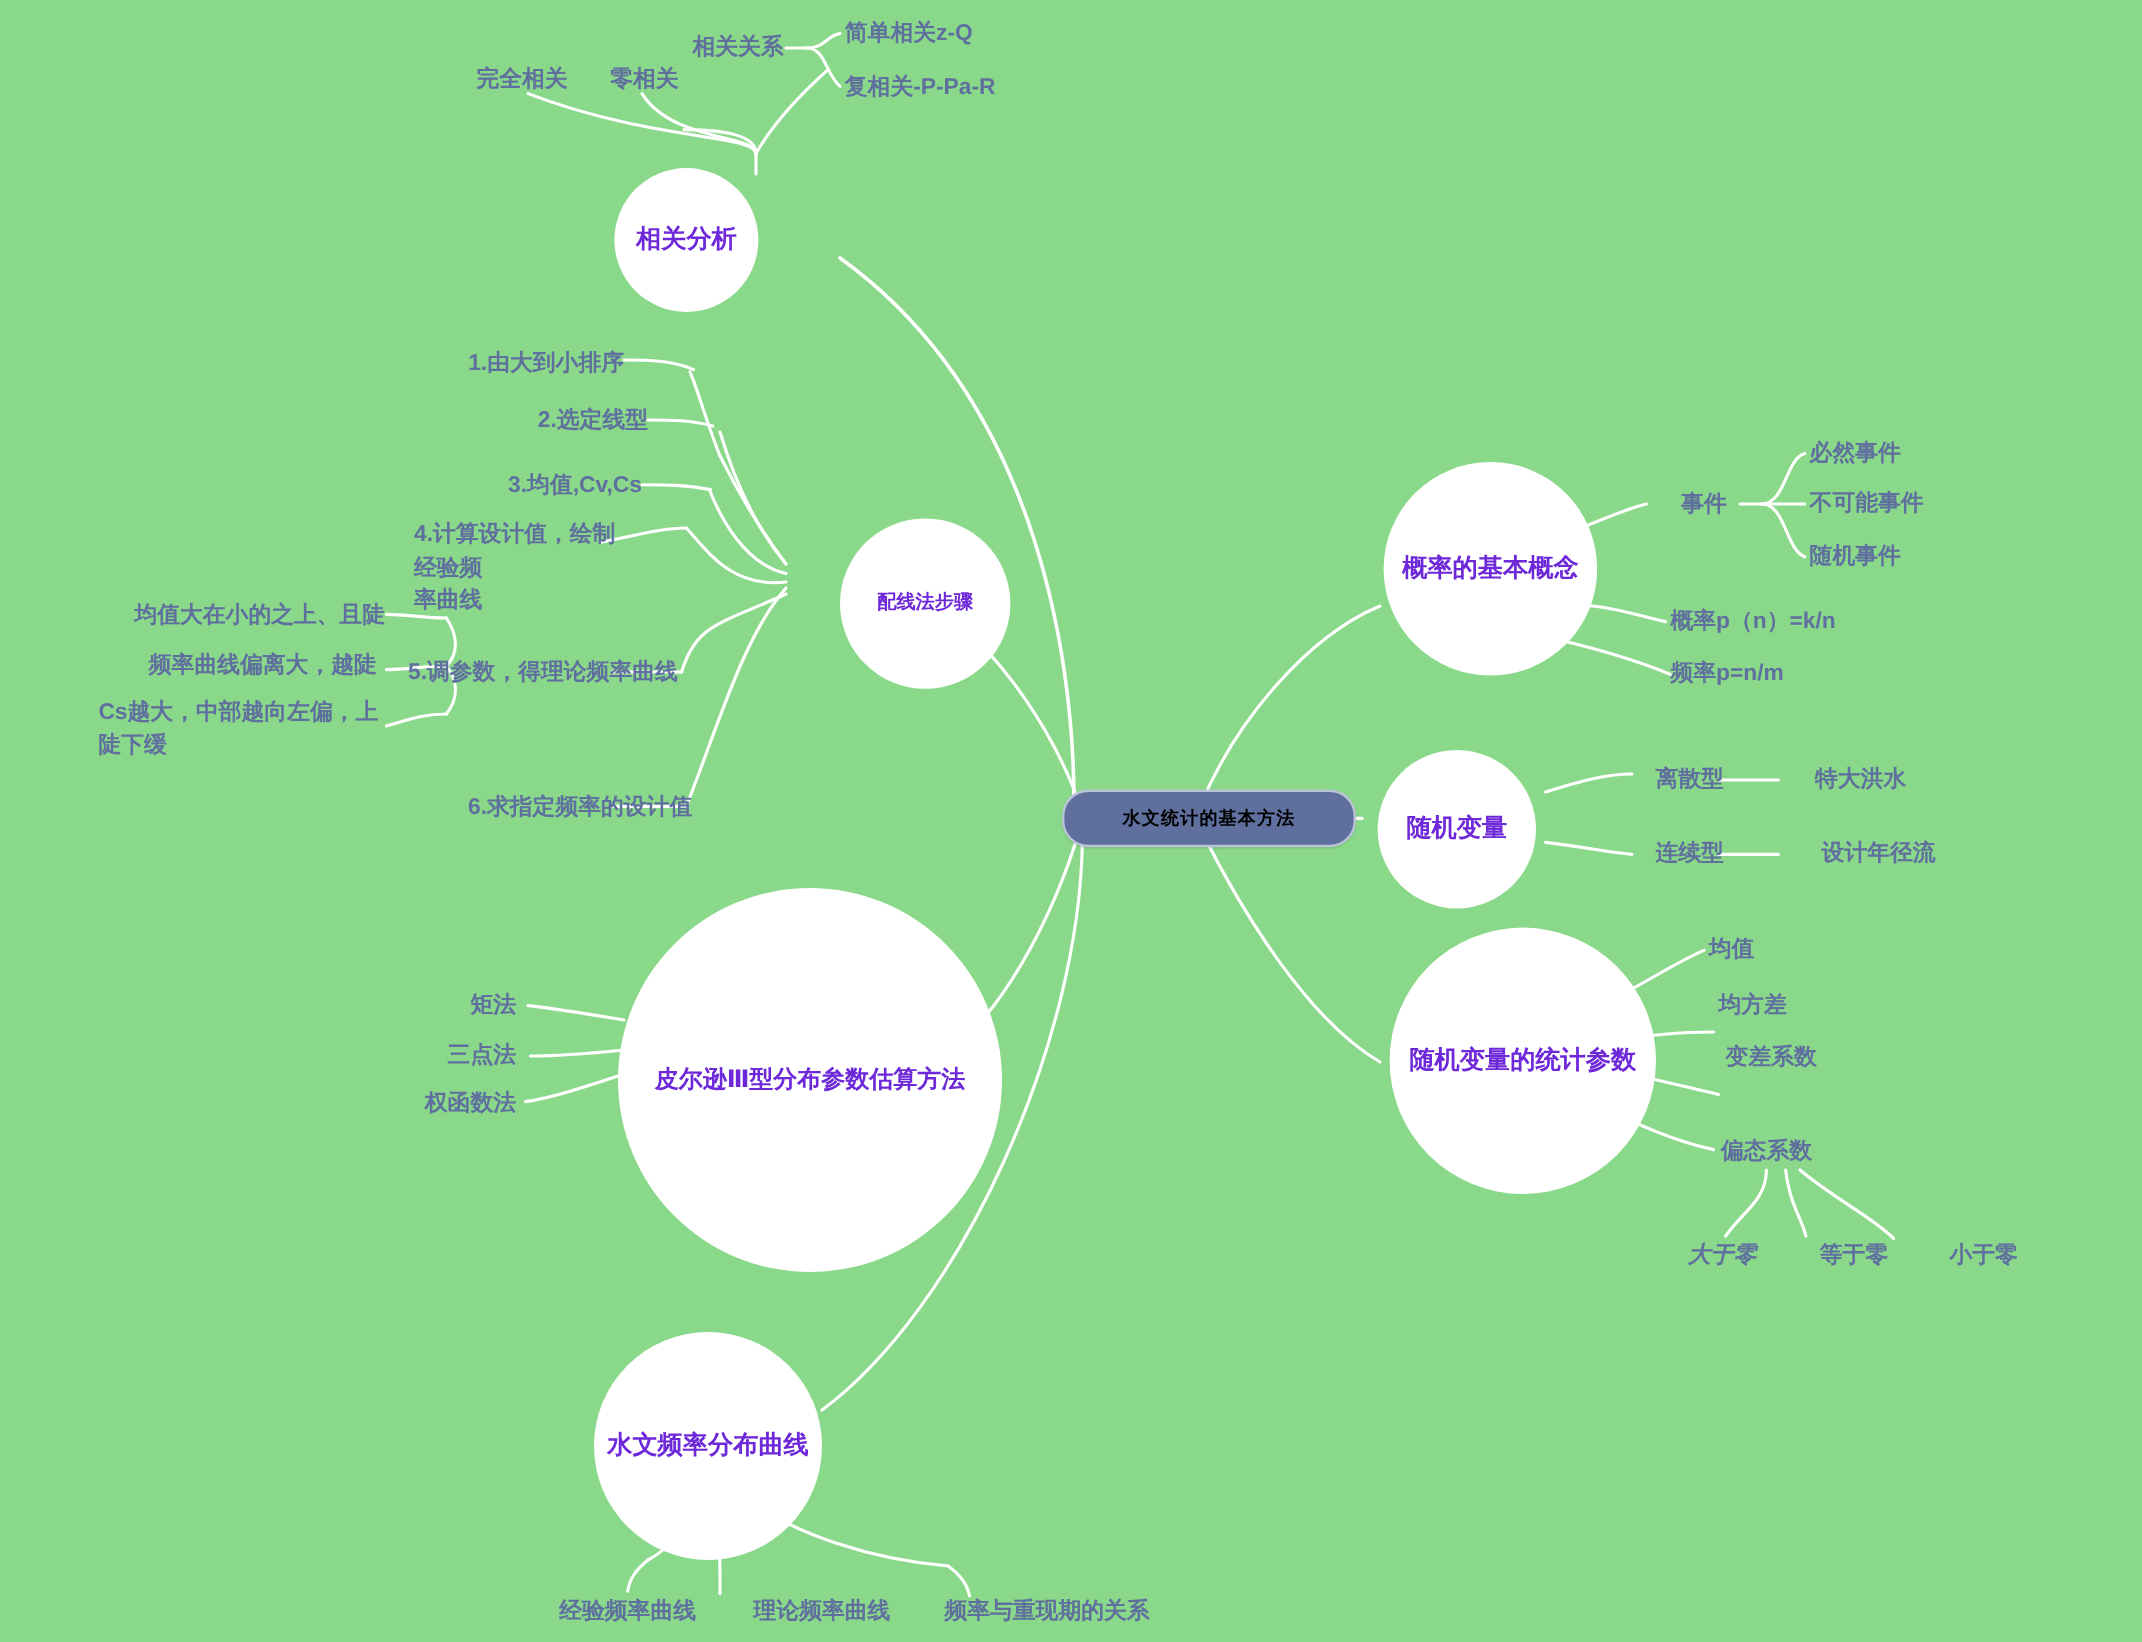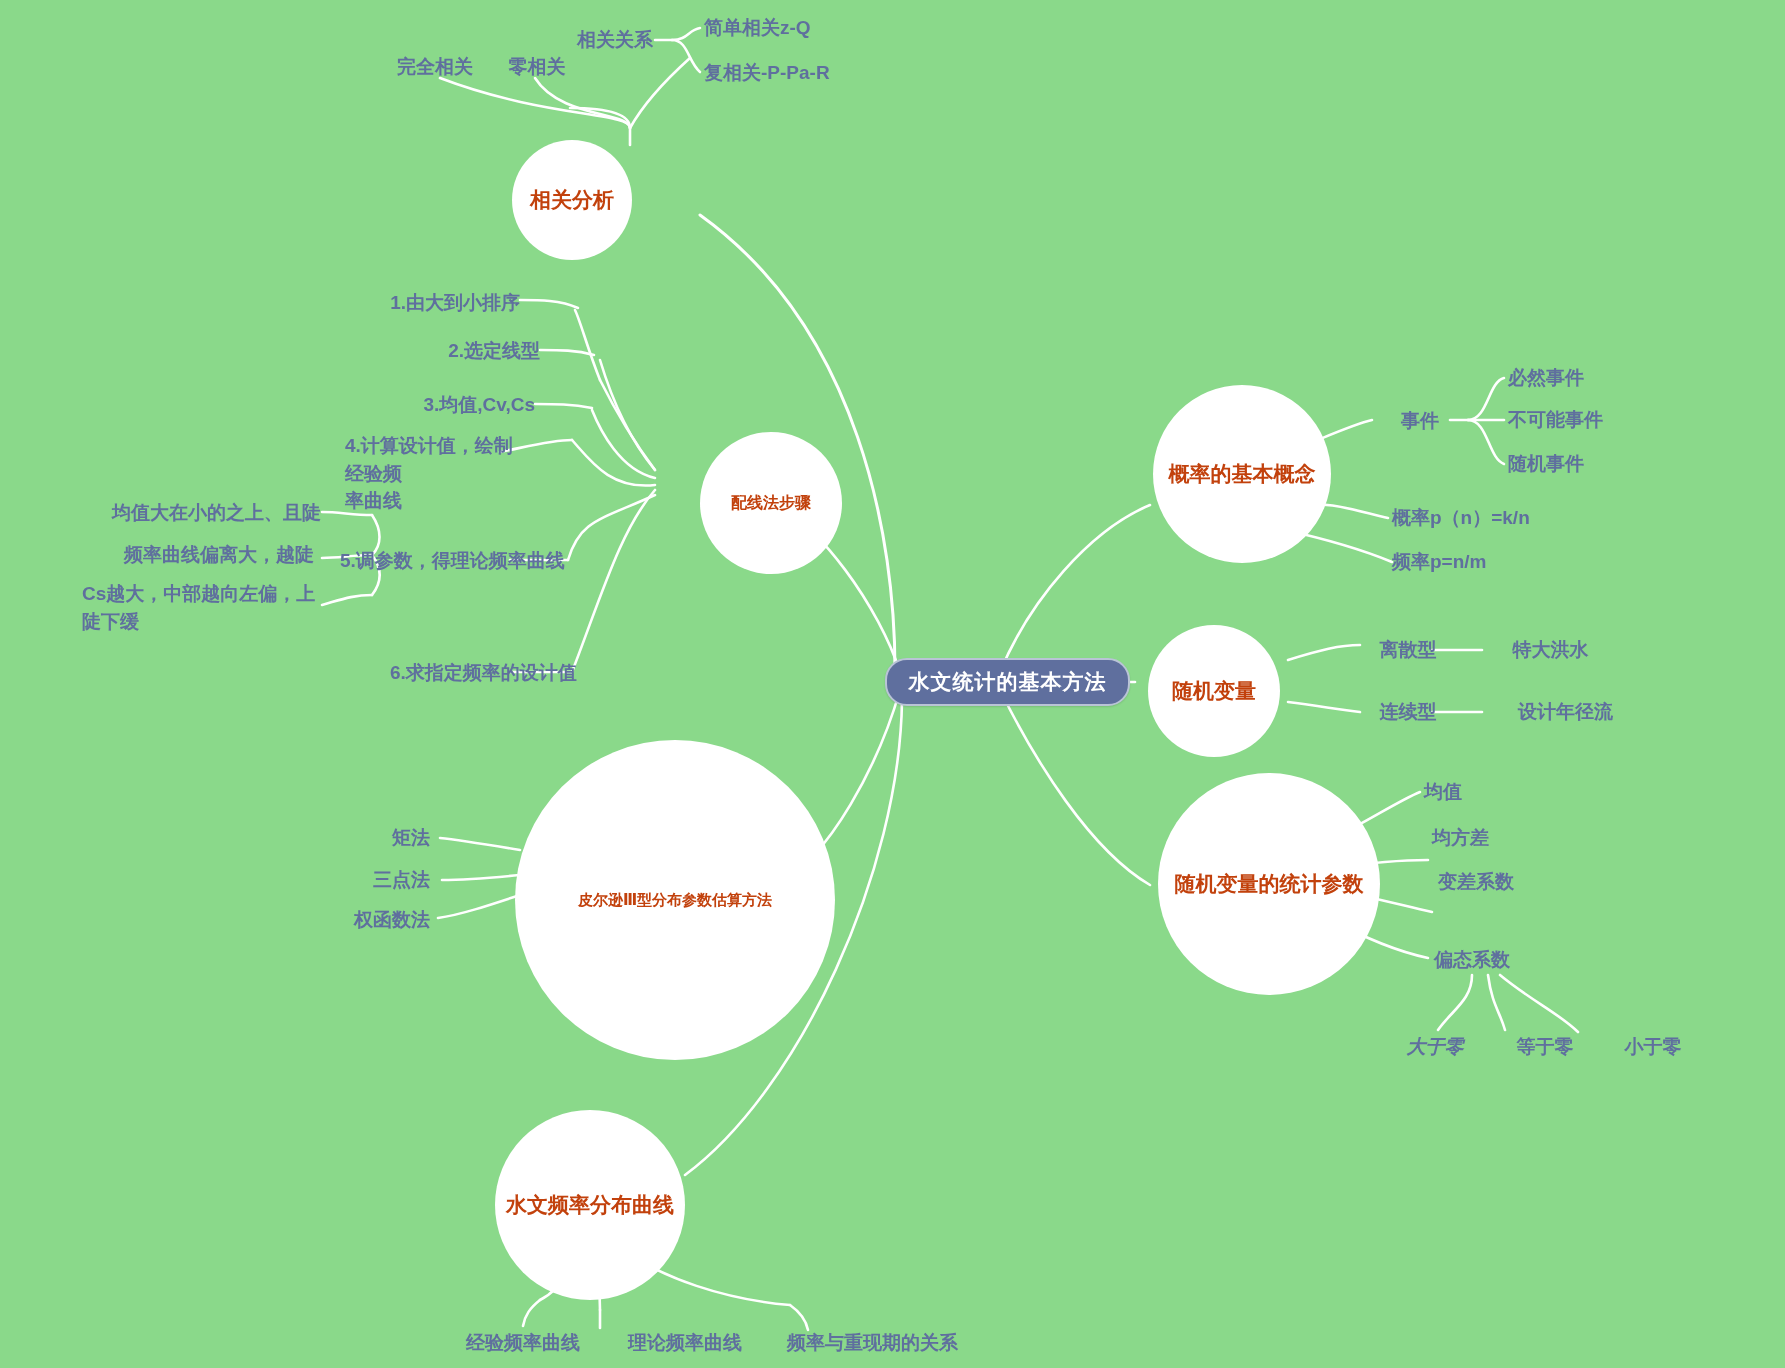--- a/index.html
+++ b/index.html
@@ -31,31 +31,31 @@
     position: absolute;
     box-sizing: border-box;
     display: flex;
     align-items: center;
     justify-content: center;
     text-align: center;
   }
   .bubble {
     background: #ffffff;
     border-radius: 50%;
-    color: #c2410c;
+    color: #6d28d9;
     font-weight: bold;
     line-height: 1.25;
   }
   .root {
     background: #5f6f9e;
     border: 2px solid #b9c4d6;
     border-radius: 22px;
-    color: #ffffff;
+    color: #000000;
     font-weight: bold;
-    font-size: 21px;
+    font-size: 15px;
     letter-spacing: 1px;
     padding: 0 14px;
     box-shadow: 0 1px 2px rgba(0,0,0,.12);
   }
   .leaf {
     color: #5f6f9e;
     font-weight: bold;
     font-size: 19px;
     line-height: 1.45;
     white-space: pre;
@@ -152,21 +152,21 @@
   </div>
 
   <div class="node bubble" style="left:512px; top:140px; width:120px; height:120px; font-size:21px;">
     <span>相关分析</span>
   </div>
 
   <div class="node bubble" style="left:700px; top:432px; width:142px; height:142px; font-size:16px;">
     <span>配线法步骤</span>
   </div>
 
-  <div class="node bubble" style="left:515px; top:740px; width:320px; height:320px; font-size:15px;">
+  <div class="node bubble" style="left:515px; top:740px; width:320px; height:320px; font-size:20px;">
     <span>皮尔逊Ⅲ型分布参数估算方法</span>
   </div>
 
   <div class="node bubble" style="left:495px; top:1110px; width:190px; height:190px; font-size:21px;">
     <span>水文频率分布曲线</span>
   </div>
 
   <div class="node bubble" style="left:1153px; top:385px; width:178px; height:178px; font-size:21px;text-align:right;">
     <span>概率的基本概念</span>
   </div>

